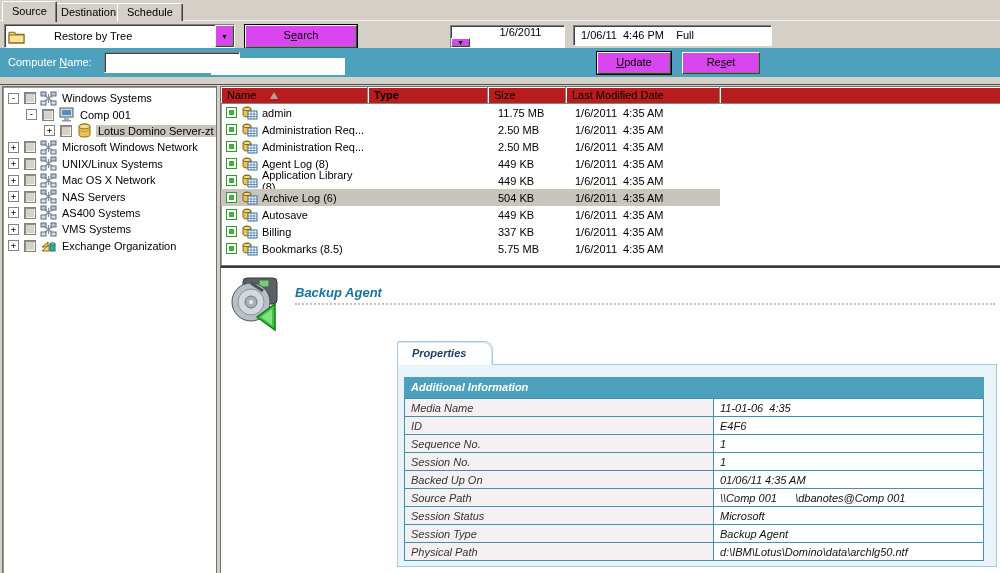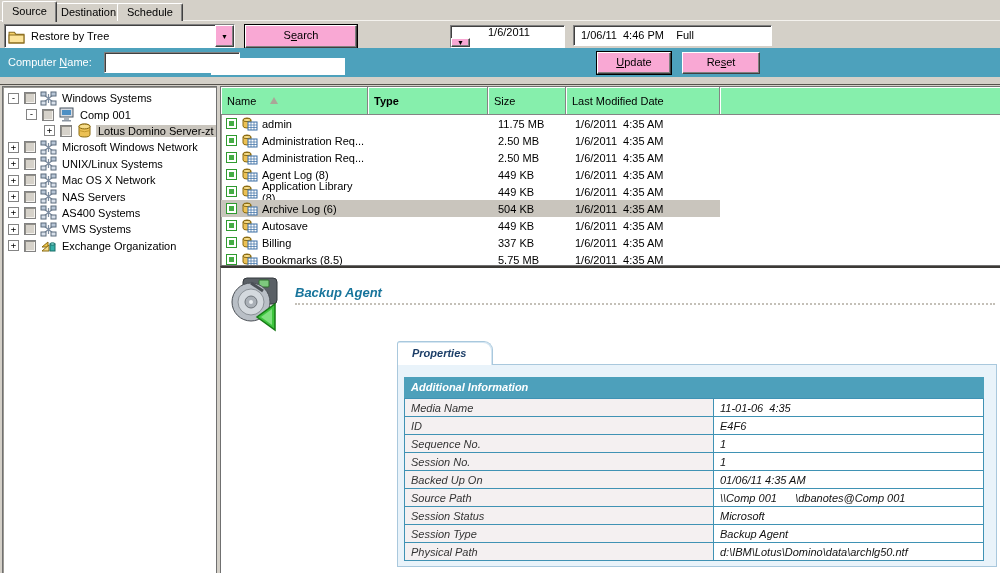--- a/index.html
+++ b/index.html
@@ -1,39 +1,39 @@
 <!DOCTYPE html>
 <html><head>
 <meta charset="utf-8">
 <style>
   html,body{margin:0;padding:0;}
   .screen{position:relative;width:1000px;height:573px;background:#d4d0c8;overflow:hidden;
           font-family:"Liberation Sans",sans-serif;font-size:11px;color:#000;}
   u{text-decoration:underline;}
 
   
-  .raised{background:#f9a8d4;border-top:1px solid #fff;border-left:1px solid #fff;
+  .raised{background:#d946ef;border-top:1px solid #fff;border-left:1px solid #fff;
           border-right:1px solid #404040;border-bottom:1px solid #404040;
           box-shadow:inset -1px -1px 0 #808080;}
   .sunken{background:#fff;border-top:1px solid #808080;border-left:1px solid #808080;
           border-bottom:1px solid #fff;border-right:1px solid #fff;
           box-shadow:inset 1px 1px 0 #404040;}
   .defaultbtn{outline:1px solid #000;}
 
   
   .tabstrip{position:absolute;left:0;top:0;width:100%;height:21px;}
   .tabstrip::after{content:"";position:absolute;left:0;top:20px;width:100%;height:1px;background:#f4f2ee;}
   .tab{position:absolute;top:3px;height:17px;line-height:17px;padding:0 9px;background:#d4d0c8;
        border-top:1px solid #fff;border-left:1px solid #fff;border-right:1px solid #404040;
        box-shadow:inset -1px 0 0 #808080;border-radius:2px 2px 0 0;z-index:1;}
   .tab.active{top:1px;height:20px;line-height:19px;z-index:3;}
 
   
   .combo{position:absolute;display:flex;align-items:center;}
-  .combo .txt{flex:1;padding-left:3px;white-space:nowrap;overflow:hidden;}
+  .combo .txt{flex:1;padding-left:3px;white-space:nowrap;overflow:hidden;margin-left:23px;}
   .drop{width:17px;align-self:stretch;display:flex;align-items:center;justify-content:center;
         font-size:7px;color:#000;}
   .restore-combo{left:4px;top:24px;width:229px;height:22px;}
   .search-btn{position:absolute;left:245px;top:25px;width:110px;height:21px;text-align:center;line-height:19px;}
   .rp-label{position:absolute;left:368px;top:29px;margin-top:24px;}
   .rp-combo{left:450px;top:25px;width:113px;height:21px;flex-direction:column;}
   .time-field{position:absolute;left:573px;top:25px;width:199px;height:21px;line-height:19px;padding-left:7px;
               box-sizing:border-box;white-space:pre;}
 
   
@@ -57,21 +57,21 @@
   .tcb{width:10px;height:10px;background:#d6d2ca;border:1px solid #828282;
        box-shadow:inset 1px 1px 0 #908e88,inset -1px -1px 0 #f4f2ee;margin-right:4px;flex:none;}
   .ticon{width:17px;height:15px;margin-right:3px;flex:none;}
   .tlabel{padding:0 2px;}
   .trow.sel .tlabel{background:#c9c5bd;}
   .ind1{margin-left:18px;} .ind2{margin-left:36px;}
 
   
   .listpanel{position:absolute;left:220px;top:86px;width:779px;height:178px;background:#fff;
              border:1px solid #707070;box-shadow:inset 1px 1px 0 #9c9a94;overflow:hidden;}
-  .lhead{display:flex;height:28px;background:#86efac;}
+  .lhead{display:flex;height:17px;background:#b91c1c;}
   .hcell{box-sizing:border-box;border-right:1px solid #848484;border-bottom:1px solid #848484;
          box-shadow:inset 1px 1px 0 #fff;padding-left:6px;line-height:16px;display:flex;align-items:center;}
   .hname{width:147px;} .htype{width:120px;font-weight:bold;} .hsize{width:78px;} .hdate{width:154px;} .hfill{flex:1;border-right:none;}
   .sortup{width:0;height:0;border-left:4px solid transparent;border-right:4px solid transparent;
           border-bottom:7px solid #aaa698;margin-left:14px;}
   .lrow{display:flex;height:17px;align-items:center;}
   .rowmain{display:flex;width:499px;height:17px;align-items:center;}
   .lrow.sel .rowmain{background:#c9c5bd;}
   .cname{width:147px;display:flex;align-items:center;padding-left:5px;box-sizing:border-box;overflow:hidden;}
   .ctype{width:120px;} .csize{width:78px;padding-left:10px;box-sizing:border-box;}

